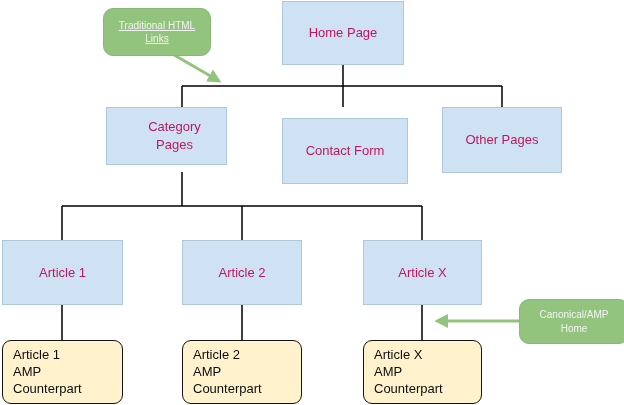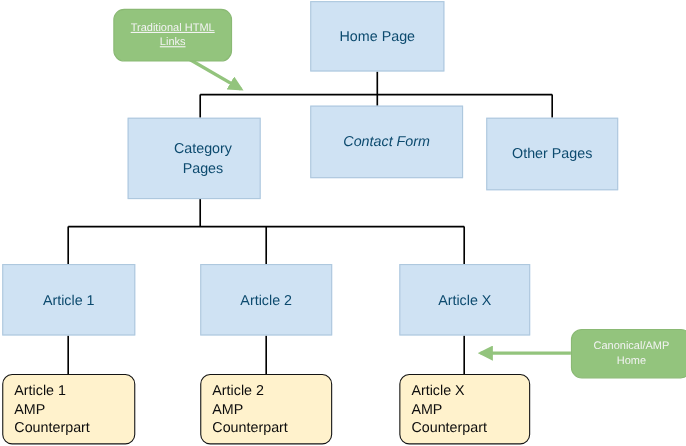--- a/index.html
+++ b/index.html
@@ -20,21 +20,21 @@
   .node {
     position: absolute;
     background: #cfe2f3;
     border: 1px solid #aec8de;
     box-sizing: border-box;
     display: flex;
     align-items: center;
     justify-content: center;
     text-align: center;
     font-size: 13px;
-    color: #0c4a6e;
+    color: #be185d;
     line-height: 1.35;
   }
   .node .label-narrow { max-width: 80px; }
   .amp-box {
     position: absolute;
     background: #fff2cc;
     border: 1px solid #141414;
     border-radius: 9px;
     box-sizing: border-box;
     padding: 5px 10px;
@@ -75,24 +75,24 @@
              M182 172 V206 M62 206 H422 M62 206 V240 M242 206 V240 M422 206 V240
              M62 305 V340 M242 305 V340 M422 305 V340" fill="none" stroke="#000000" stroke-width="1.5"></path>
     <line x1="169" y1="52" x2="219" y2="81" stroke="#93c47d" stroke-width="3" marker-end="url(#arrowGreen)"></line>
     <line x1="519" y1="321" x2="437" y2="321" stroke="#93c47d" stroke-width="3" marker-end="url(#arrowGreen)"></line>
   </svg>
 
   <div class="node" style="left:282px; top:1px; width:122px; height:64px;">
     <span>Home Page</span>
   </div>
 
-  <div class="node" style="left:116px; top:107px; width:121px; height:74px;padding-left:16px;">
+  <div class="node" style="left:106px; top:107px; width:121px; height:58px;padding-left:16px;">
     <span class="label-narrow">Category Pages</span>
   </div>
-  <div class="node" style="left:282px; top:96px; width:139px; height:66px;font-style:italic;">
+  <div class="node" style="left:282px; top:118px; width:126px; height:66px;">
     <span>Contact Form</span>
   </div>
   <div class="node" style="left:442px; top:107px; width:120px; height:66px;align-items:center;">
     <span>Other Pages</span>
   </div>
 
   <div class="node" style="left:2px; top:240px; width:121px; height:65px;">
     <span>Article 1</span>
   </div>
   <div class="node" style="left:182px; top:240px; width:120px; height:65px;">

